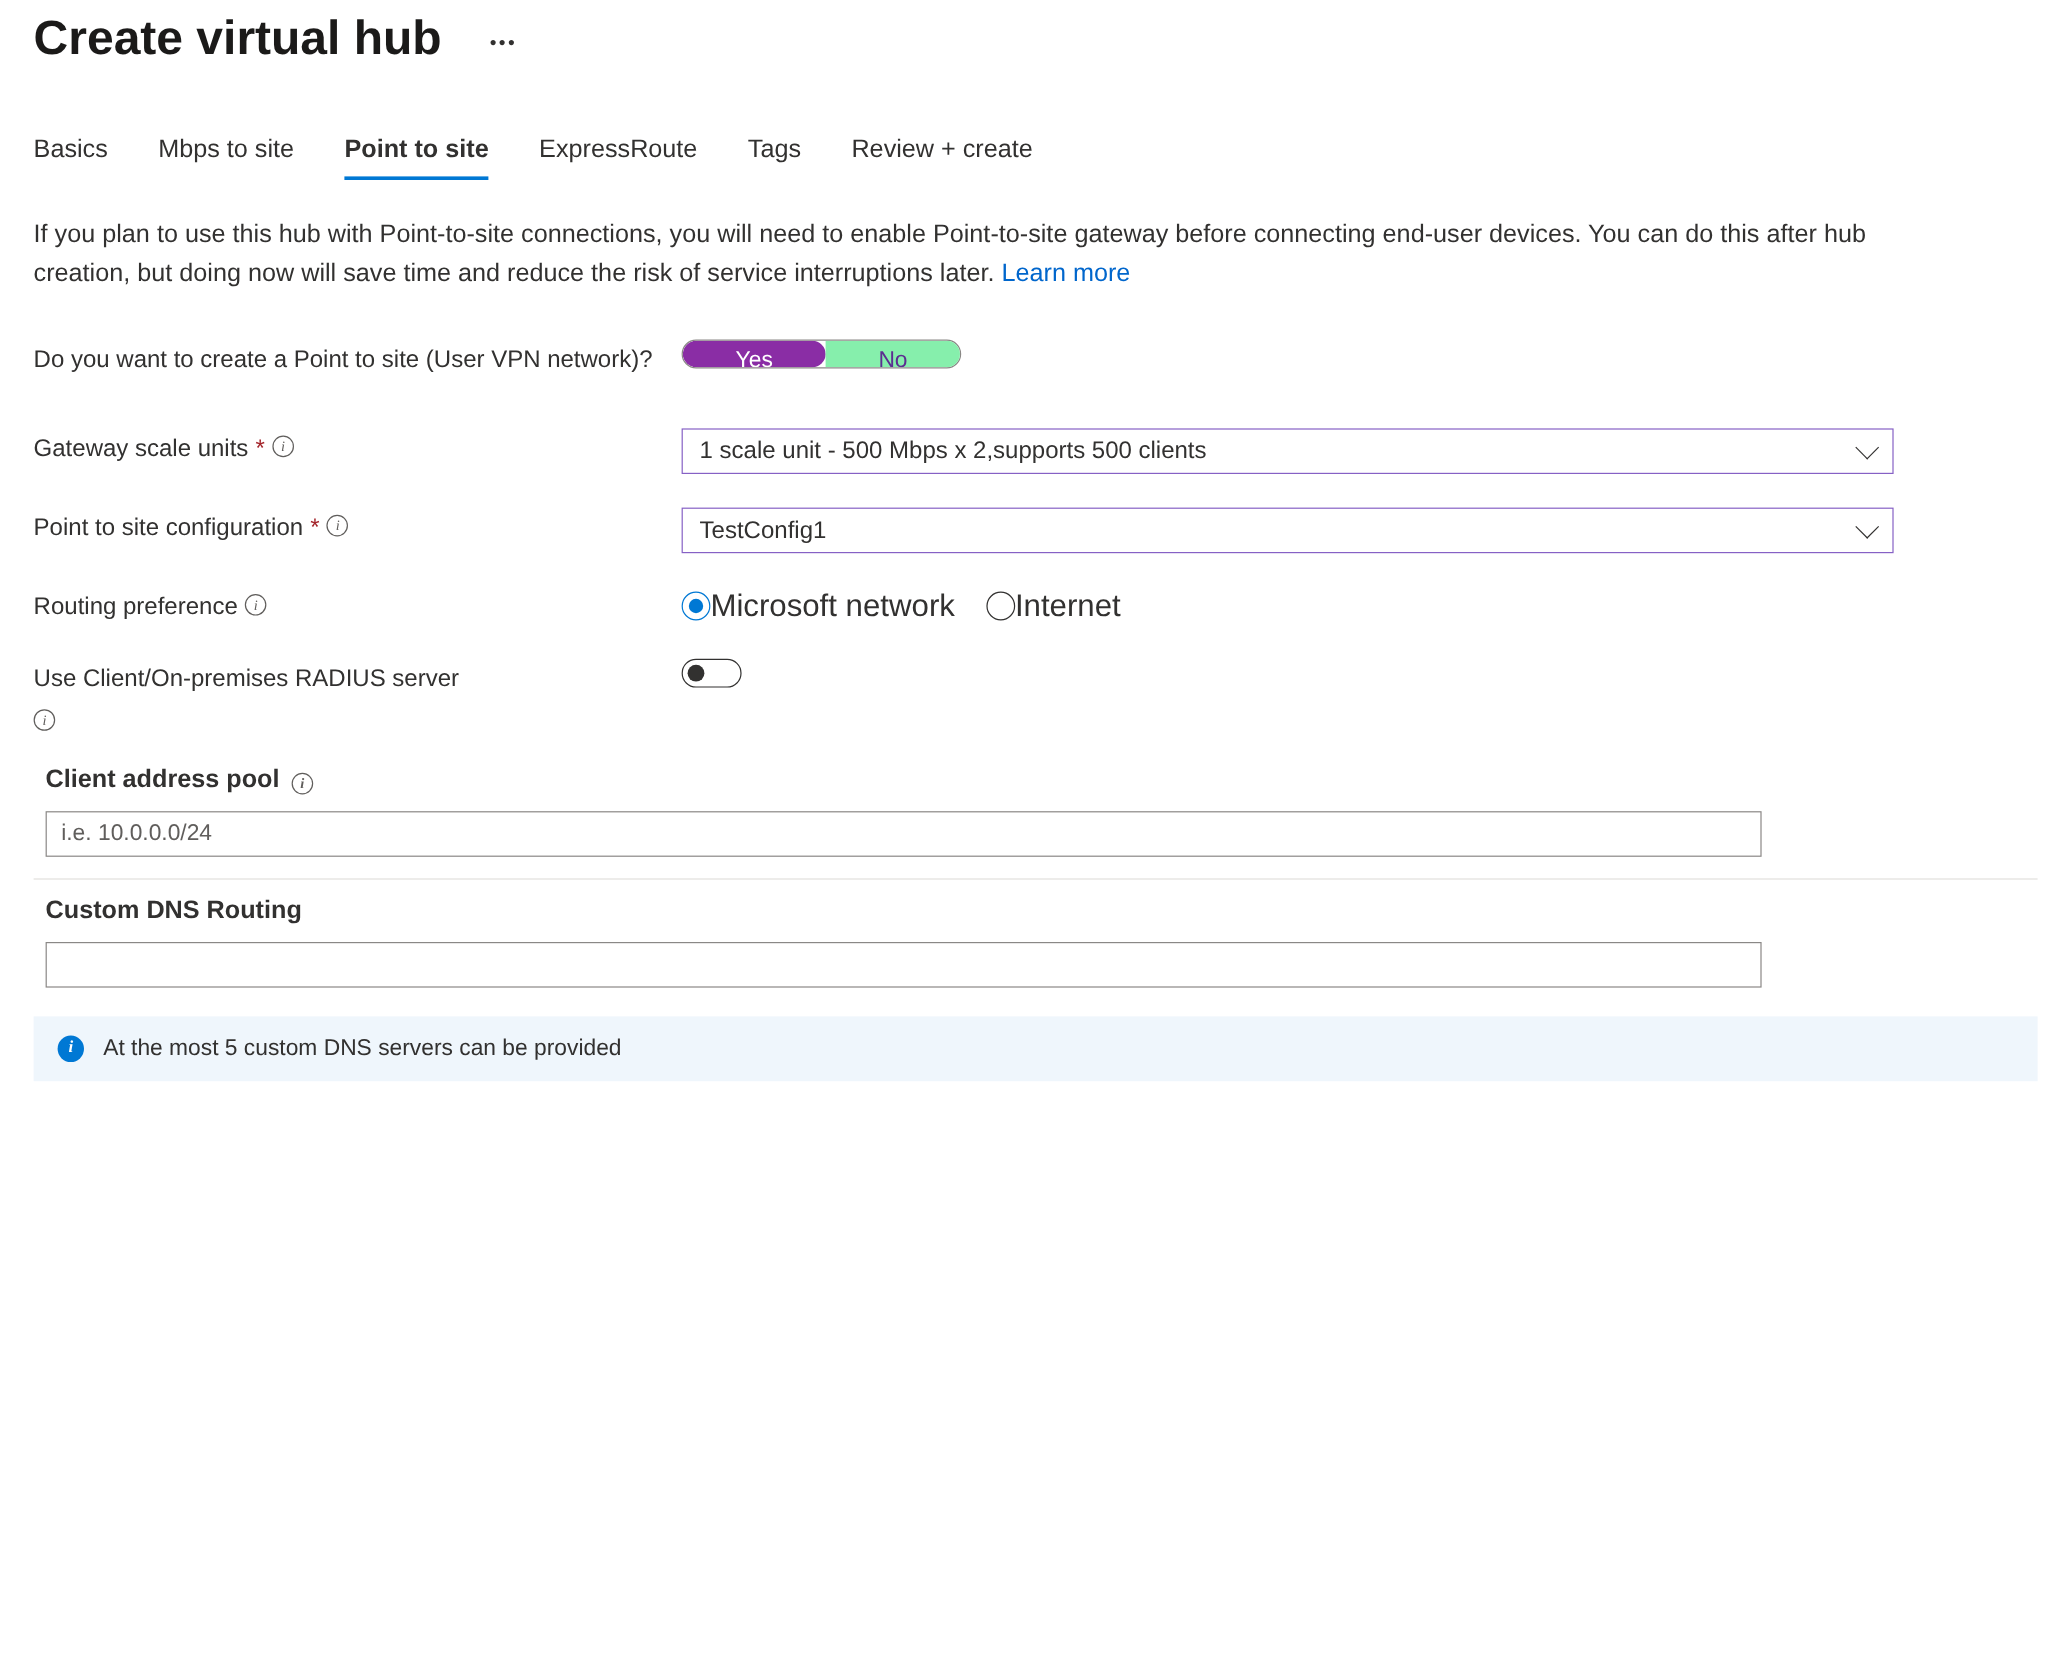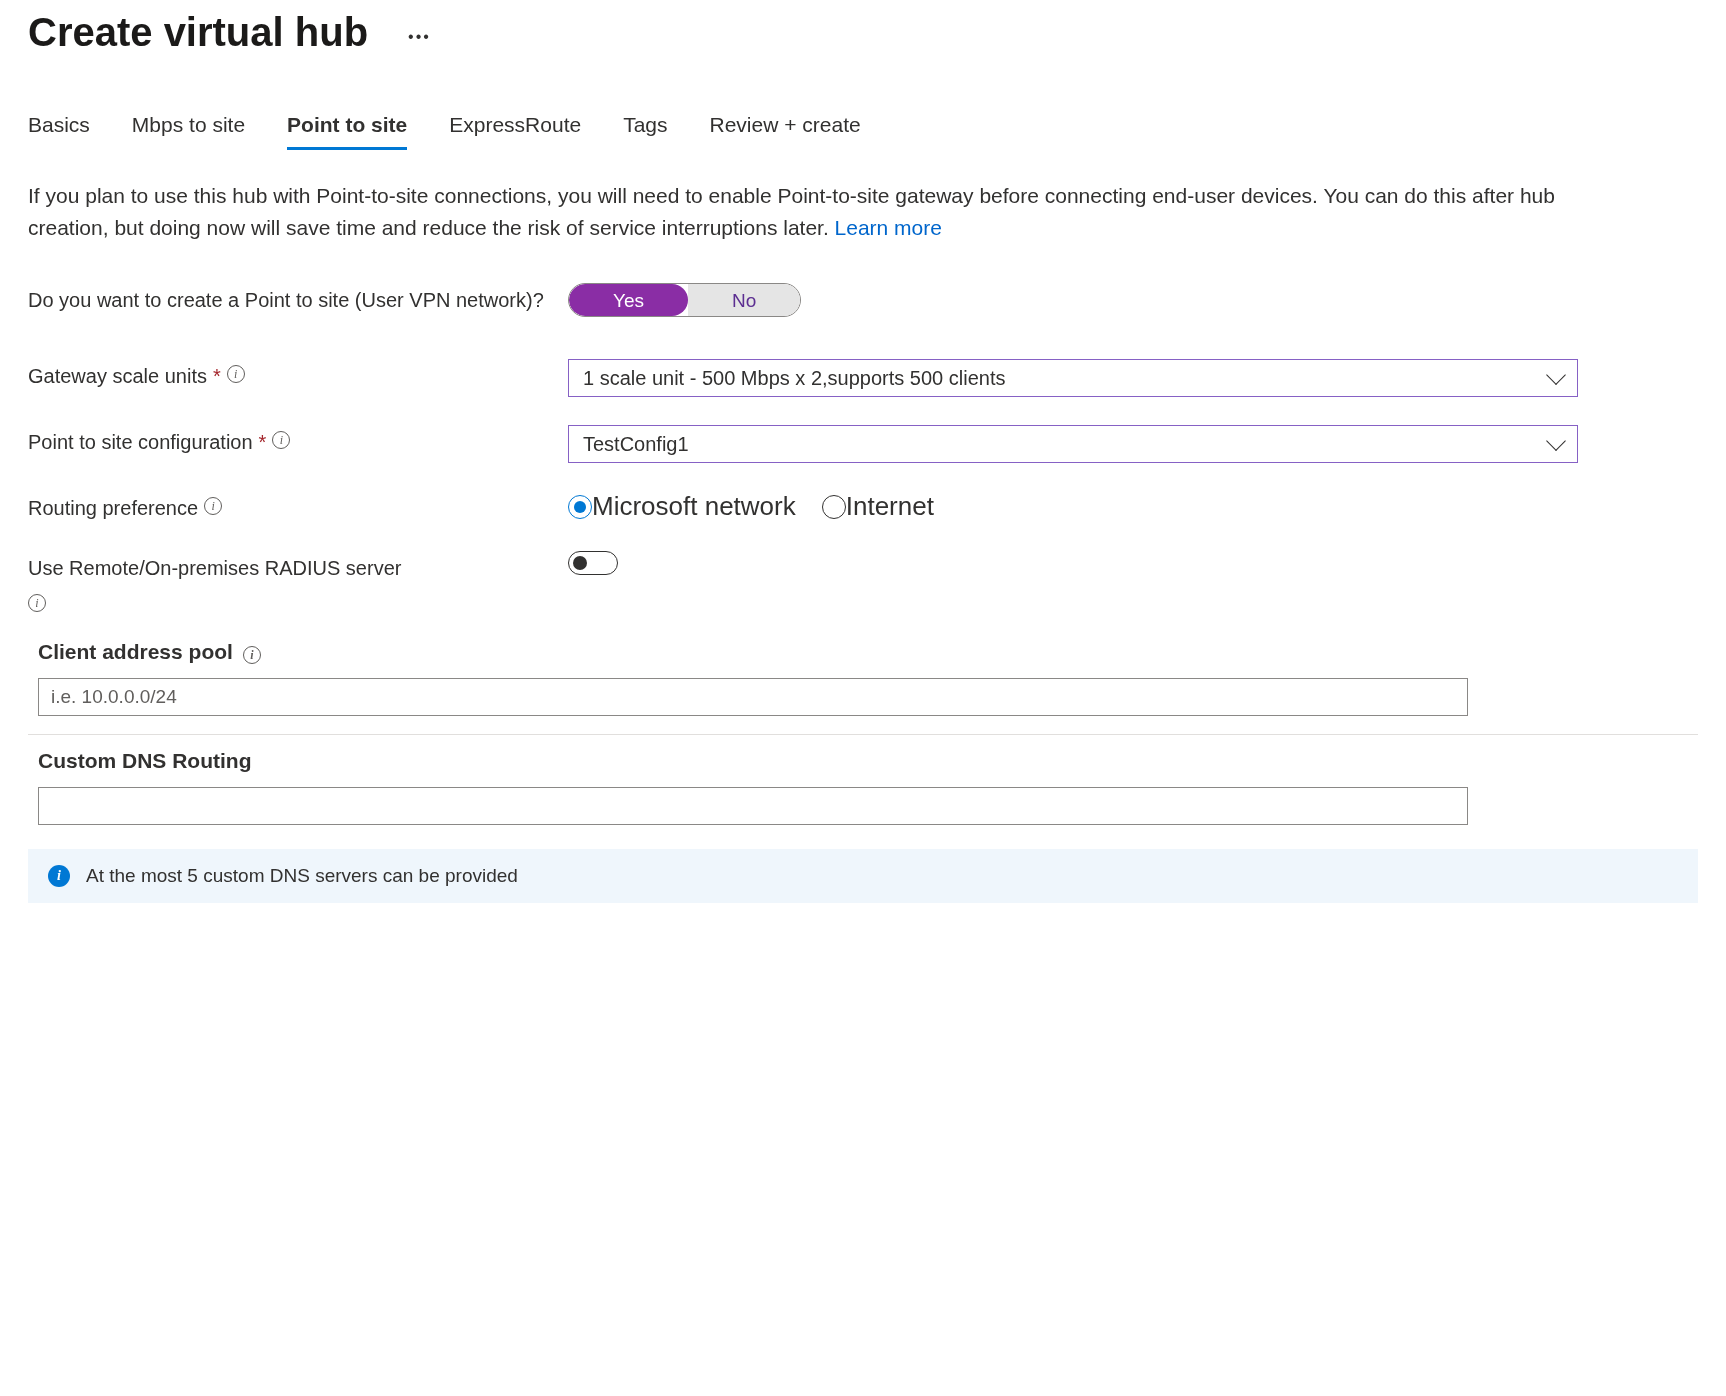--- a/index.html
+++ b/index.html
@@ -85,29 +85,29 @@
     position: relative;
     top: 3px;
   }
   .form-control { flex: 1; max-width: 1010px; }
   
   .pill {
     display: inline-flex;
     border: 1px solid #8a8886;
     border-radius: 999px;
     overflow: hidden;
-    height: 34px;
+    height: 24px;
     justify-content: flex-end;
   }
   .pill-opt {
     padding: 4px 44px;
     font-size: 19px;
     line-height: 25px;
     cursor: pointer;
-    background: #e5e5e5;
+    background: #86efac;
     color: #5c2e91;
   }
   .pill-opt.selected {
     background: #8a2da5;
     color: #fff;
     border-radius: 999px;
   }
   
   .dropdown {
     display: flex;
@@ -296,21 +296,21 @@
       <label class="radio">
         <span class="radio-circle"></span>
         <span>Internet</span>
       </label>
     </div>
   </div>
 </div>
 
 <div class="form-row" style="margin-top:28px;">
   <div class="form-label block">
-    <span>Use Remote/On-premises RADIUS server</span><br>
+    <span>Use Client/On-premises RADIUS server</span><br>
     <span class="info-icon" style="margin-top:6px;">i</span>
   </div>
   <div class="form-control">
     <div class="switch"></div>
   </div>
 </div>
 
 <div class="section-heading">
   <span>Client address pool</span>
   <span class="info-icon">i</span>

